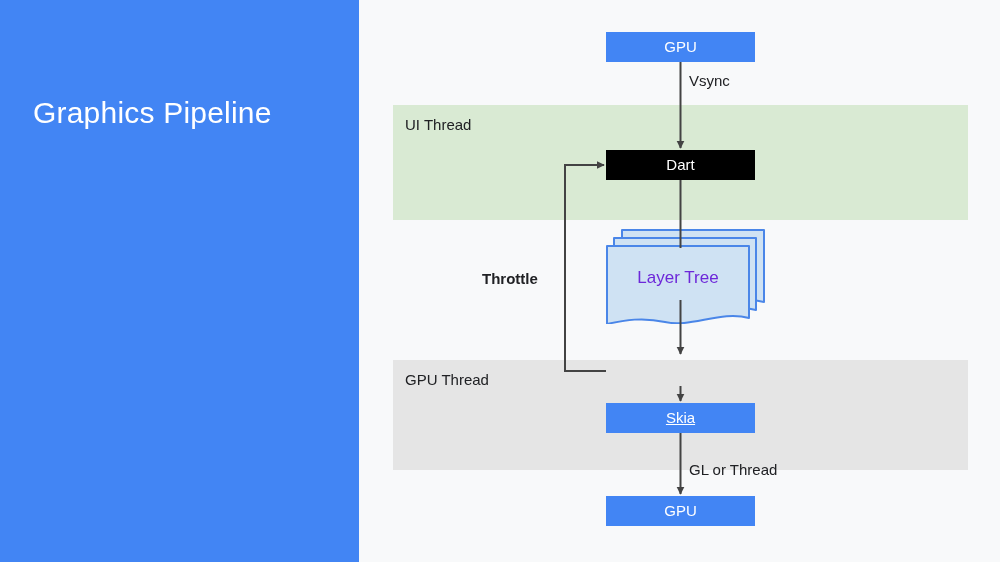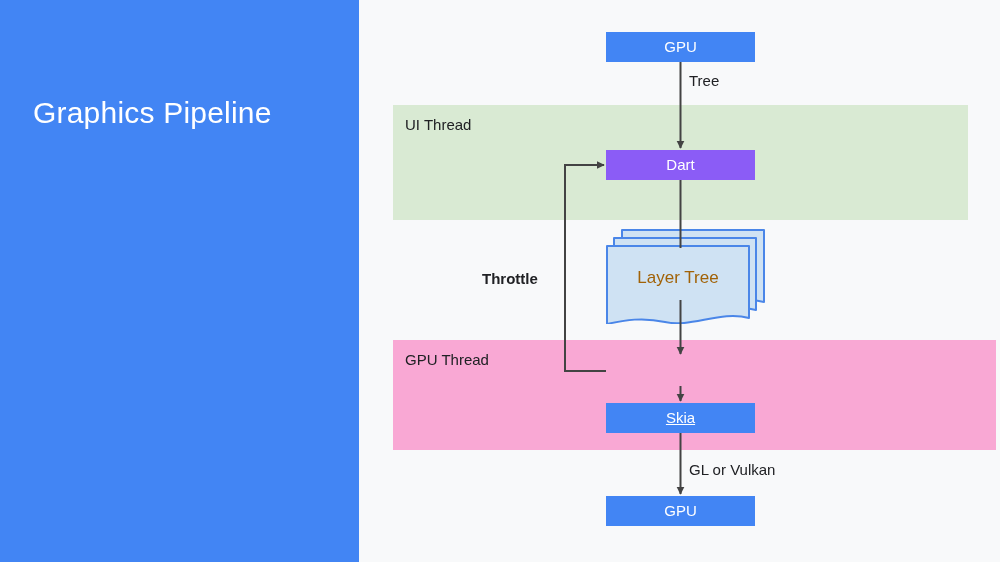--- a/index.html
+++ b/index.html
@@ -63,41 +63,40 @@
     font-size: 15px;
     color: #202124;
     white-space: nowrap;
   }
   #band-ui {
     top: 105px;
     height: 115px;
     background: #D9EAD3;
   }
   #band-gpu {
-    top: 340px;
+    top: 360px;
     height: 110px;
-    background: #f9a8d4;
-    padding-left: 28px;
+    background: #e5e5e5;
   }
 
   
   .box {
     position: absolute;
     left: 247px;          
     width: 149px;
     height: 30px;
     line-height: 30px;
     text-align: center;
     font-size: 15px;
     color: #ffffff;
     box-sizing: border-box;
     white-space: nowrap;
   }
   .box-blue  { background: #4285F4; }
-  .box-green { background: #8b5cf6; }
+  .box-green { background: #000000; }
 
   #box-gpu-top    { top: 32px;  }
   #box-dart       { top: 150px; }
   #box-compositor { top: 356px; }
   #box-skia       { top: 403px; text-decoration: underline; }
   #box-gpu-bottom { top: 496px; }
 
   
   #layer-tree {
     position: absolute;
@@ -107,21 +106,21 @@
     height: 96px;
   }
   #layer-tree svg { display: block; }
   #layer-tree-label {
     position: absolute;
     left: 0;
     top: 40px;
     width: 144px;
     text-align: center;
     font-size: 17px;
-    color: #a16207;
+    color: #6d28d9;
     white-space: nowrap;
     pointer-events: none;
   }
 
   
   #connectors {
     position: absolute;
     left: 0;
     top: 0;
     width: 641px;
@@ -188,18 +187,18 @@
       <line x1="321.5" y1="433" x2="321.5" y2="494" stroke="#434343" stroke-width="2" marker-end="url(#arrow)"></line>
 
       <path d="M247,371 H206 V165 H245" fill="none" stroke="#434343" stroke-width="2" marker-end="url(#arrow)"></path>
     </svg>
 
     <div class="box box-blue" id="box-gpu-top">GPU</div>
     <div class="box box-green" id="box-dart">Dart</div>
     <div class="box box-blue" id="box-skia">Skia</div>
     <div class="box box-blue" id="box-gpu-bottom">GPU</div>
 
-    <div class="edge-label" id="label-vsync">Tree</div>
+    <div class="edge-label" id="label-vsync">Vsync</div>
     <div class="edge-label" id="label-throttle">Throttle</div>
-    <div class="edge-label" id="label-glvulkan">GL or Vulkan</div>
+    <div class="edge-label" id="label-glvulkan">GL or Thread</div>
 
   </div>
 </div>
 
 </body></html>

